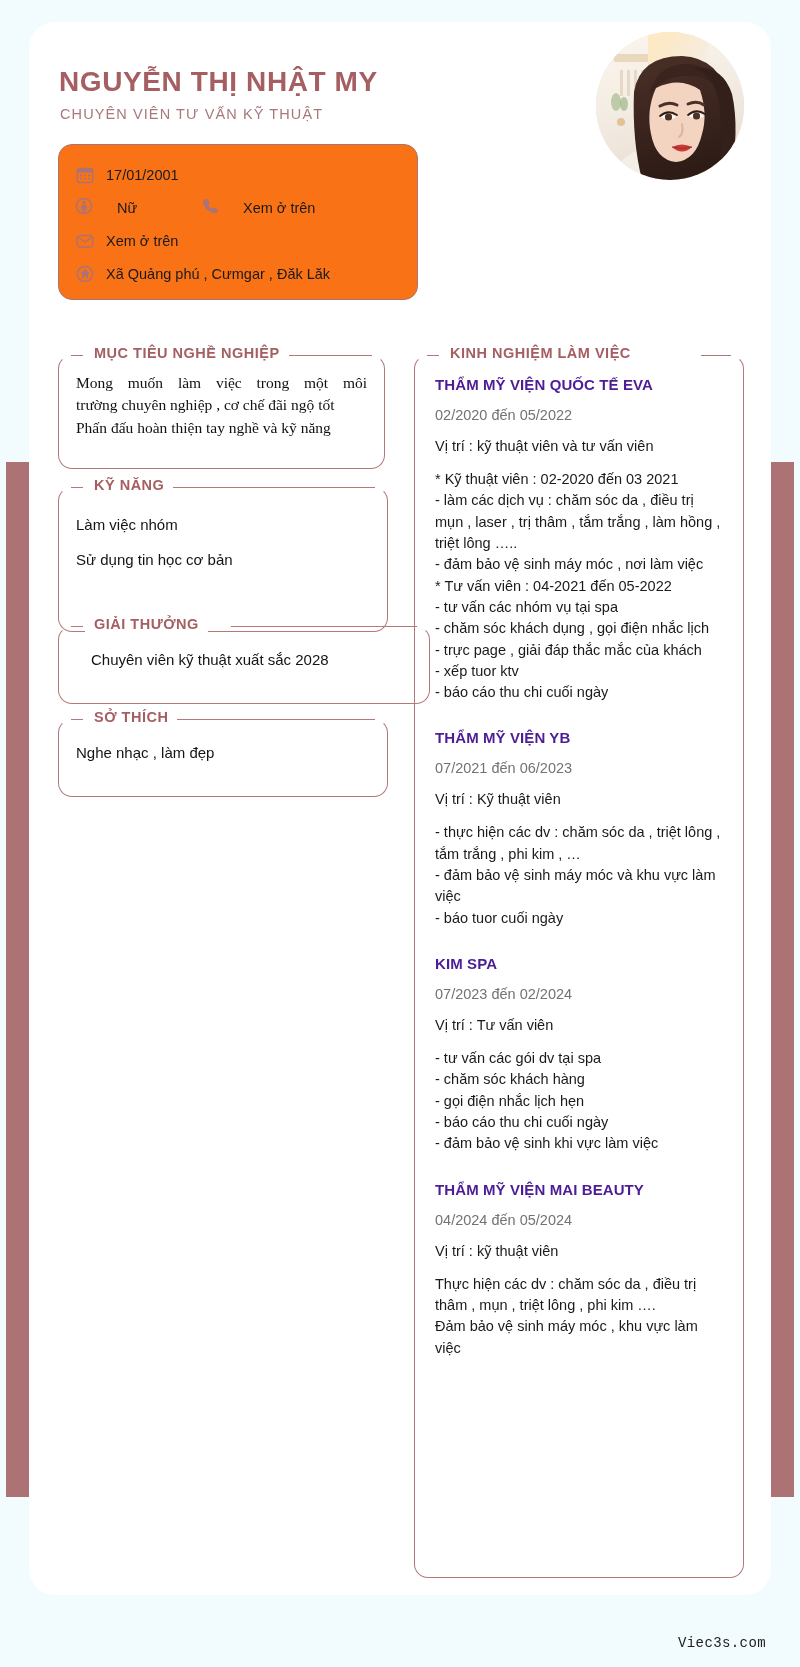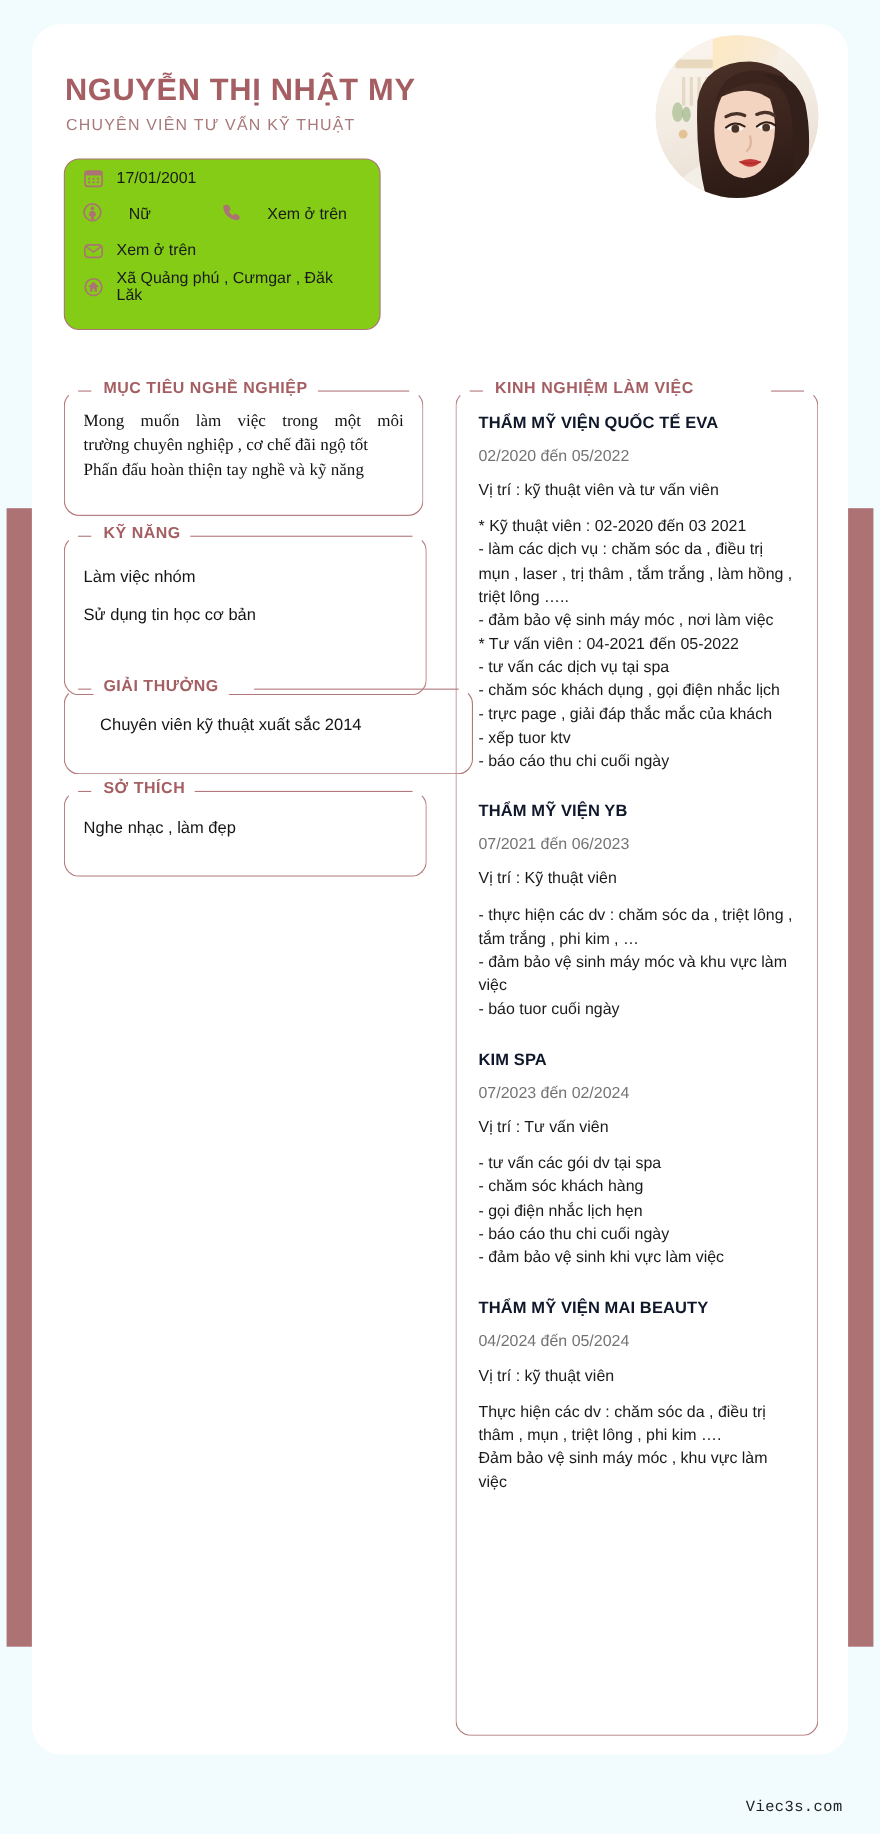--- a/index.html
+++ b/index.html
@@ -68,25 +68,25 @@
     border-radius: 50%;
     overflow: hidden;
     background: #e8e2dc;
   }
   .photo-wrap svg { display:block; width:100%; height:100%; }
 
   
   .info-box {
     position: absolute;
     left: 29px; top: 122px;
-    width: 288px; height: 156px;
-    background: #84cc16;
+    width: 360px; height: 156px;
+    background: #f97316;
     border: 1.6px solid #ad7274;
     border-radius: 14px;
-    padding: 0 16px;
+    padding: 13px 16px;
   }
   .info-row {
     display: flex; align-items: center;
     height: 33px;
     font-size: 14.5px; color: #1a1a1a;
   }
   .info-row .ic {
     width: 20px; height: 20px; margin-right: 11px;
     flex: 0 0 20px;
     display: flex; align-items: center; justify-content: center;
@@ -144,21 +144,21 @@
   
   .exp-sec {
     position: absolute;
     left: 385px; top: 333px;
     width: 330px; height: 1223px;
   }
   .exp-sec .sec-body { padding: 20px 18px 10px 20px; }
   .job { margin-bottom: 26px; }
   .job:last-child { margin-bottom: 0; }
   .job-company {
-    font-size: 15px; font-weight: bold; color: #0f172a;
+    font-size: 15px; font-weight: bold; color: #4c1d95;
     letter-spacing: .1px; margin-bottom: 14px;
   }
   .job-dates { font-size: 14.5px; color: #737373; margin-bottom: 15px; }
   .job-role  { font-size: 14.5px; color: #1a1a1a; margin-bottom: 15px; }
   .job-lines { font-size: 14.5px; color: #1a1a1a; line-height: 1.47; }
   .job-lines div { margin: 0; }
 </style>
 </head>
 <body>
 
@@ -309,21 +309,21 @@
     <div class="sec-body" style="padding-top:28px;">
       <div class="skill-line">Làm việc nhóm</div>
       <div class="skill-line">Sử dụng tin học cơ bản</div>
     </div>
   </div>
 
   <div class="sec" style="left:29px; top:604px; width:372px; height:78px;padding-left:15px;">
     <span class="sec-line" style="width:186px;"></span>
     <span class="sec-title">GIẢI THƯỞNG</span>
     <div class="sec-body" style="padding-top:24px;">
-      <div class="plain-line">Chuyên viên kỹ thuật xuất sắc 2014</div>
+      <div class="plain-line">Chuyên viên kỹ thuật xuất sắc 2028</div>
     </div>
   </div>
 
   <div class="sec" style="left:29px; top:697px; width:330px; height:78px;">
     <span class="sec-line" style="width:216px;"></span>
     <span class="sec-title">SỞ THÍCH</span>
     <div class="sec-body" style="padding-top:24px;">
       <div class="plain-line">Nghe nhạc , làm đẹp</div>
     </div>
   </div>
@@ -334,21 +334,21 @@
     <div class="sec-body" id="exp-body">
         <div class="job">
           <div class="job-company">THẨM MỸ VIỆN QUỐC TẾ EVA</div>
           <div class="job-dates">02/2020 đến 05/2022</div>
           <div class="job-role">Vị trí : kỹ thuật viên và tư vấn viên</div>
           <div class="job-lines">
             <div> * Kỹ thuật viên : 02-2020 đến 03 2021</div>
             <div>  - làm các dịch vụ : chăm sóc da , điều trị mụn , laser , trị thâm , tắm trắng , làm hồng , triệt lông …..</div>
             <div>  - đảm bảo vệ sinh máy móc , nơi làm việc</div>
             <div> * Tư vấn viên : 04-2021 đến 05-2022</div>
-            <div>  - tư vấn các dịch vụ tại spa</div>
+            <div>  - tư vấn các nhóm vụ tại spa</div>
             <div>  - chăm sóc khách dụng , gọi điện nhắc lịch</div>
             <div>  - trực page , giải đáp thắc mắc của khách</div>
             <div>  - xếp tuor ktv</div>
             <div>  - báo cáo thu chi cuối ngày</div>
           </div>
         </div>
         <div class="job">
           <div class="job-company">THẨM MỸ VIỆN YB</div>
           <div class="job-dates">07/2021 đến 06/2023</div>
           <div class="job-role">Vị trí : Kỹ thuật viên</div>

